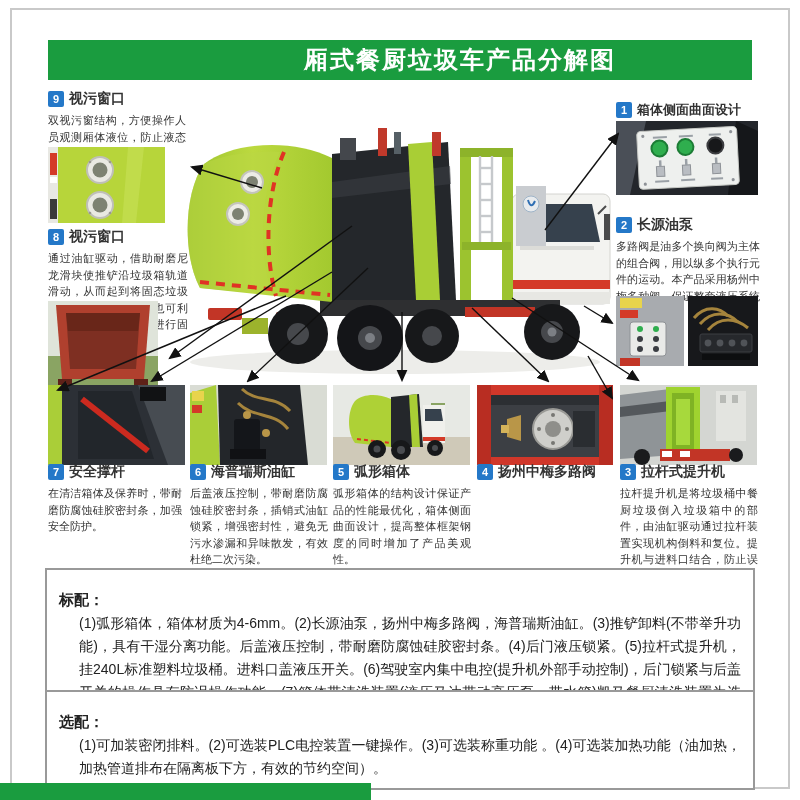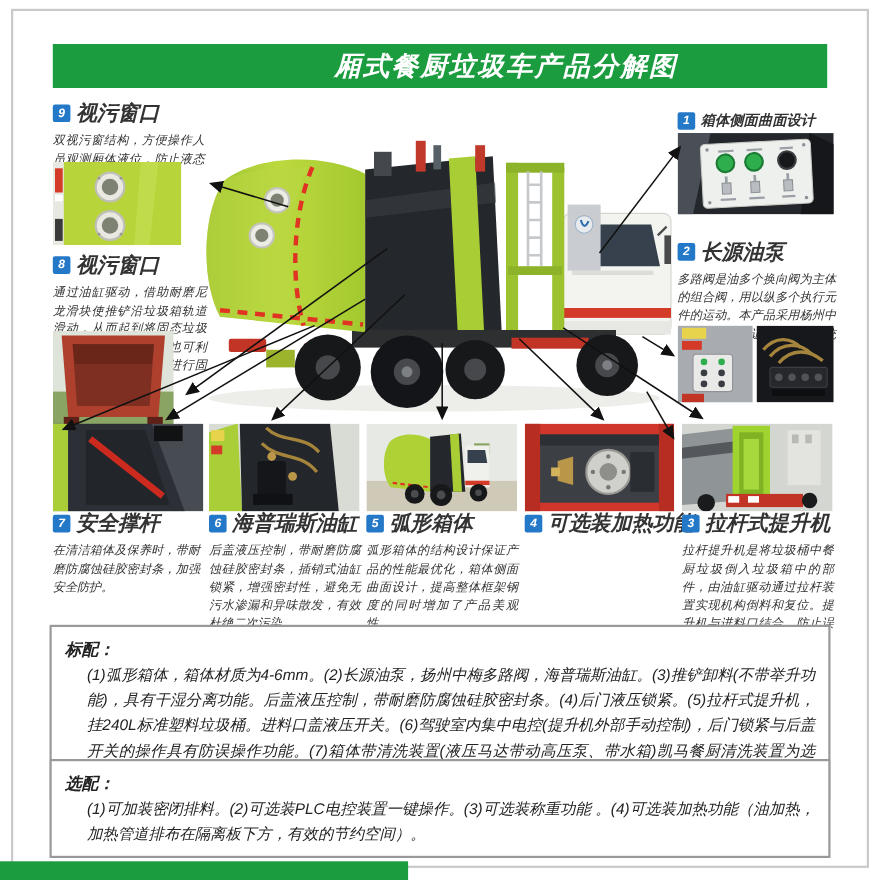--- a/index.html
+++ b/index.html
@@ -1,29 +1,29 @@
 <!DOCTYPE html>
 <html><head>
 <meta charset="utf-8">
 <style>
   * { margin:0; padding:0; box-sizing:border-box; }
   html,body { background:#fff; }
   body { font-family:"Liberation Sans","DejaVu Sans",sans-serif; }
-  .page { position:relative; width:800px; height:800px; background:#fff; overflow:hidden; margin:0 auto;font-style:italic; }
+  .page { position:relative; width:800px; height:800px; background:#fff; overflow:hidden; margin:0 auto; }
   .outer-border { position:absolute; left:10px; top:8px; width:780px; height:781px; border:2px solid #c9c9c9; background:transparent; }
   .header { position:absolute; left:48px; top:40px; width:704px; height:40px; background:#1a9c3f; display:flex; align-items:center; justify-content:center; }
   .header .title { color:#fff; font-size:24px; font-weight:bold; letter-spacing:2px; padding-left:120px; }
   .callout { position:absolute; }
   .callout-head { display:flex; align-items:center; gap:5px; margin-bottom:4px; }
   .badge { width:16px; height:16px; background:#2478c8; color:#fff; font-size:11px; font-weight:bold; display:flex; align-items:center; justify-content:center; border-radius:2px; flex:0 0 auto; }
-  .callout-title { font-size:19px; font-weight:bold; color:#333; white-space:nowrap; }
+  .callout-title { font-size:14px; font-weight:bold; color:#333; white-space:nowrap; }
   .callout-desc { font-size:11px; line-height:1.5; color:#333; text-align:justify; }
   .photo { position:absolute; overflow:hidden; }
   .photo svg { display:block; width:100%; height:100%; }
-  .config-box { position:absolute; left:45px; width:710px; border:2px solid #999; background:#fff; padding:11px 12px 8px 12px; }
+  .config-box { position:absolute; left:45px; width:710px; border:2px solid #999; background:#fff; padding:21px 12px 8px 12px; }
   .config-label { font-size:15px; font-weight:bold; color:#222; margin-bottom:2px; }
   .config-text { font-size:14px; line-height:1.65; color:#222; padding-left:20px; text-align:justify; }
   .footer-strip { position:absolute; left:0; top:783px; width:371px; height:17px; background:#1a9c3f; }
   .arrows { position:absolute; left:0; top:0; width:800px; height:800px; pointer-events:none; z-index:30; }
   .truck { position:absolute; left:180px; top:122px; width:440px; height:268px; z-index:5; }
 </style>
 </head>
 <body>
 
 <div class="page">
@@ -346,21 +346,21 @@
     <div class="callout-head">
       <span class="badge">5</span>
       <span class="callout-title">弧形箱体</span>
     </div>
     <div class="callout-desc">弧形箱体的结构设计保证产品的性能最优化，箱体侧面曲面设计，提高整体框架钢度的同时增加了产品美观性。</div>
   </div>
 
   <div class="callout" style="left:477px; top:463px; width:136px;">
     <div class="callout-head">
       <span class="badge">4</span>
-      <span class="callout-title">可选装加热功能</span>
+      <span class="callout-title">扬州中梅多路阀</span>
     </div>
   </div>
 
   <div class="callout" style="left:620px; top:463px; width:138px;">
     <div class="callout-head">
       <span class="badge">3</span>
       <span class="callout-title">拉杆式提升机</span>
     </div>
     <div class="callout-desc">拉杆提升机是将垃圾桶中餐厨垃圾倒入垃圾箱中的部件，由油缸驱动通过拉杆装置实现机构倒料和复位。提升机与进料口结合，防止误操作。</div>
   </div>

